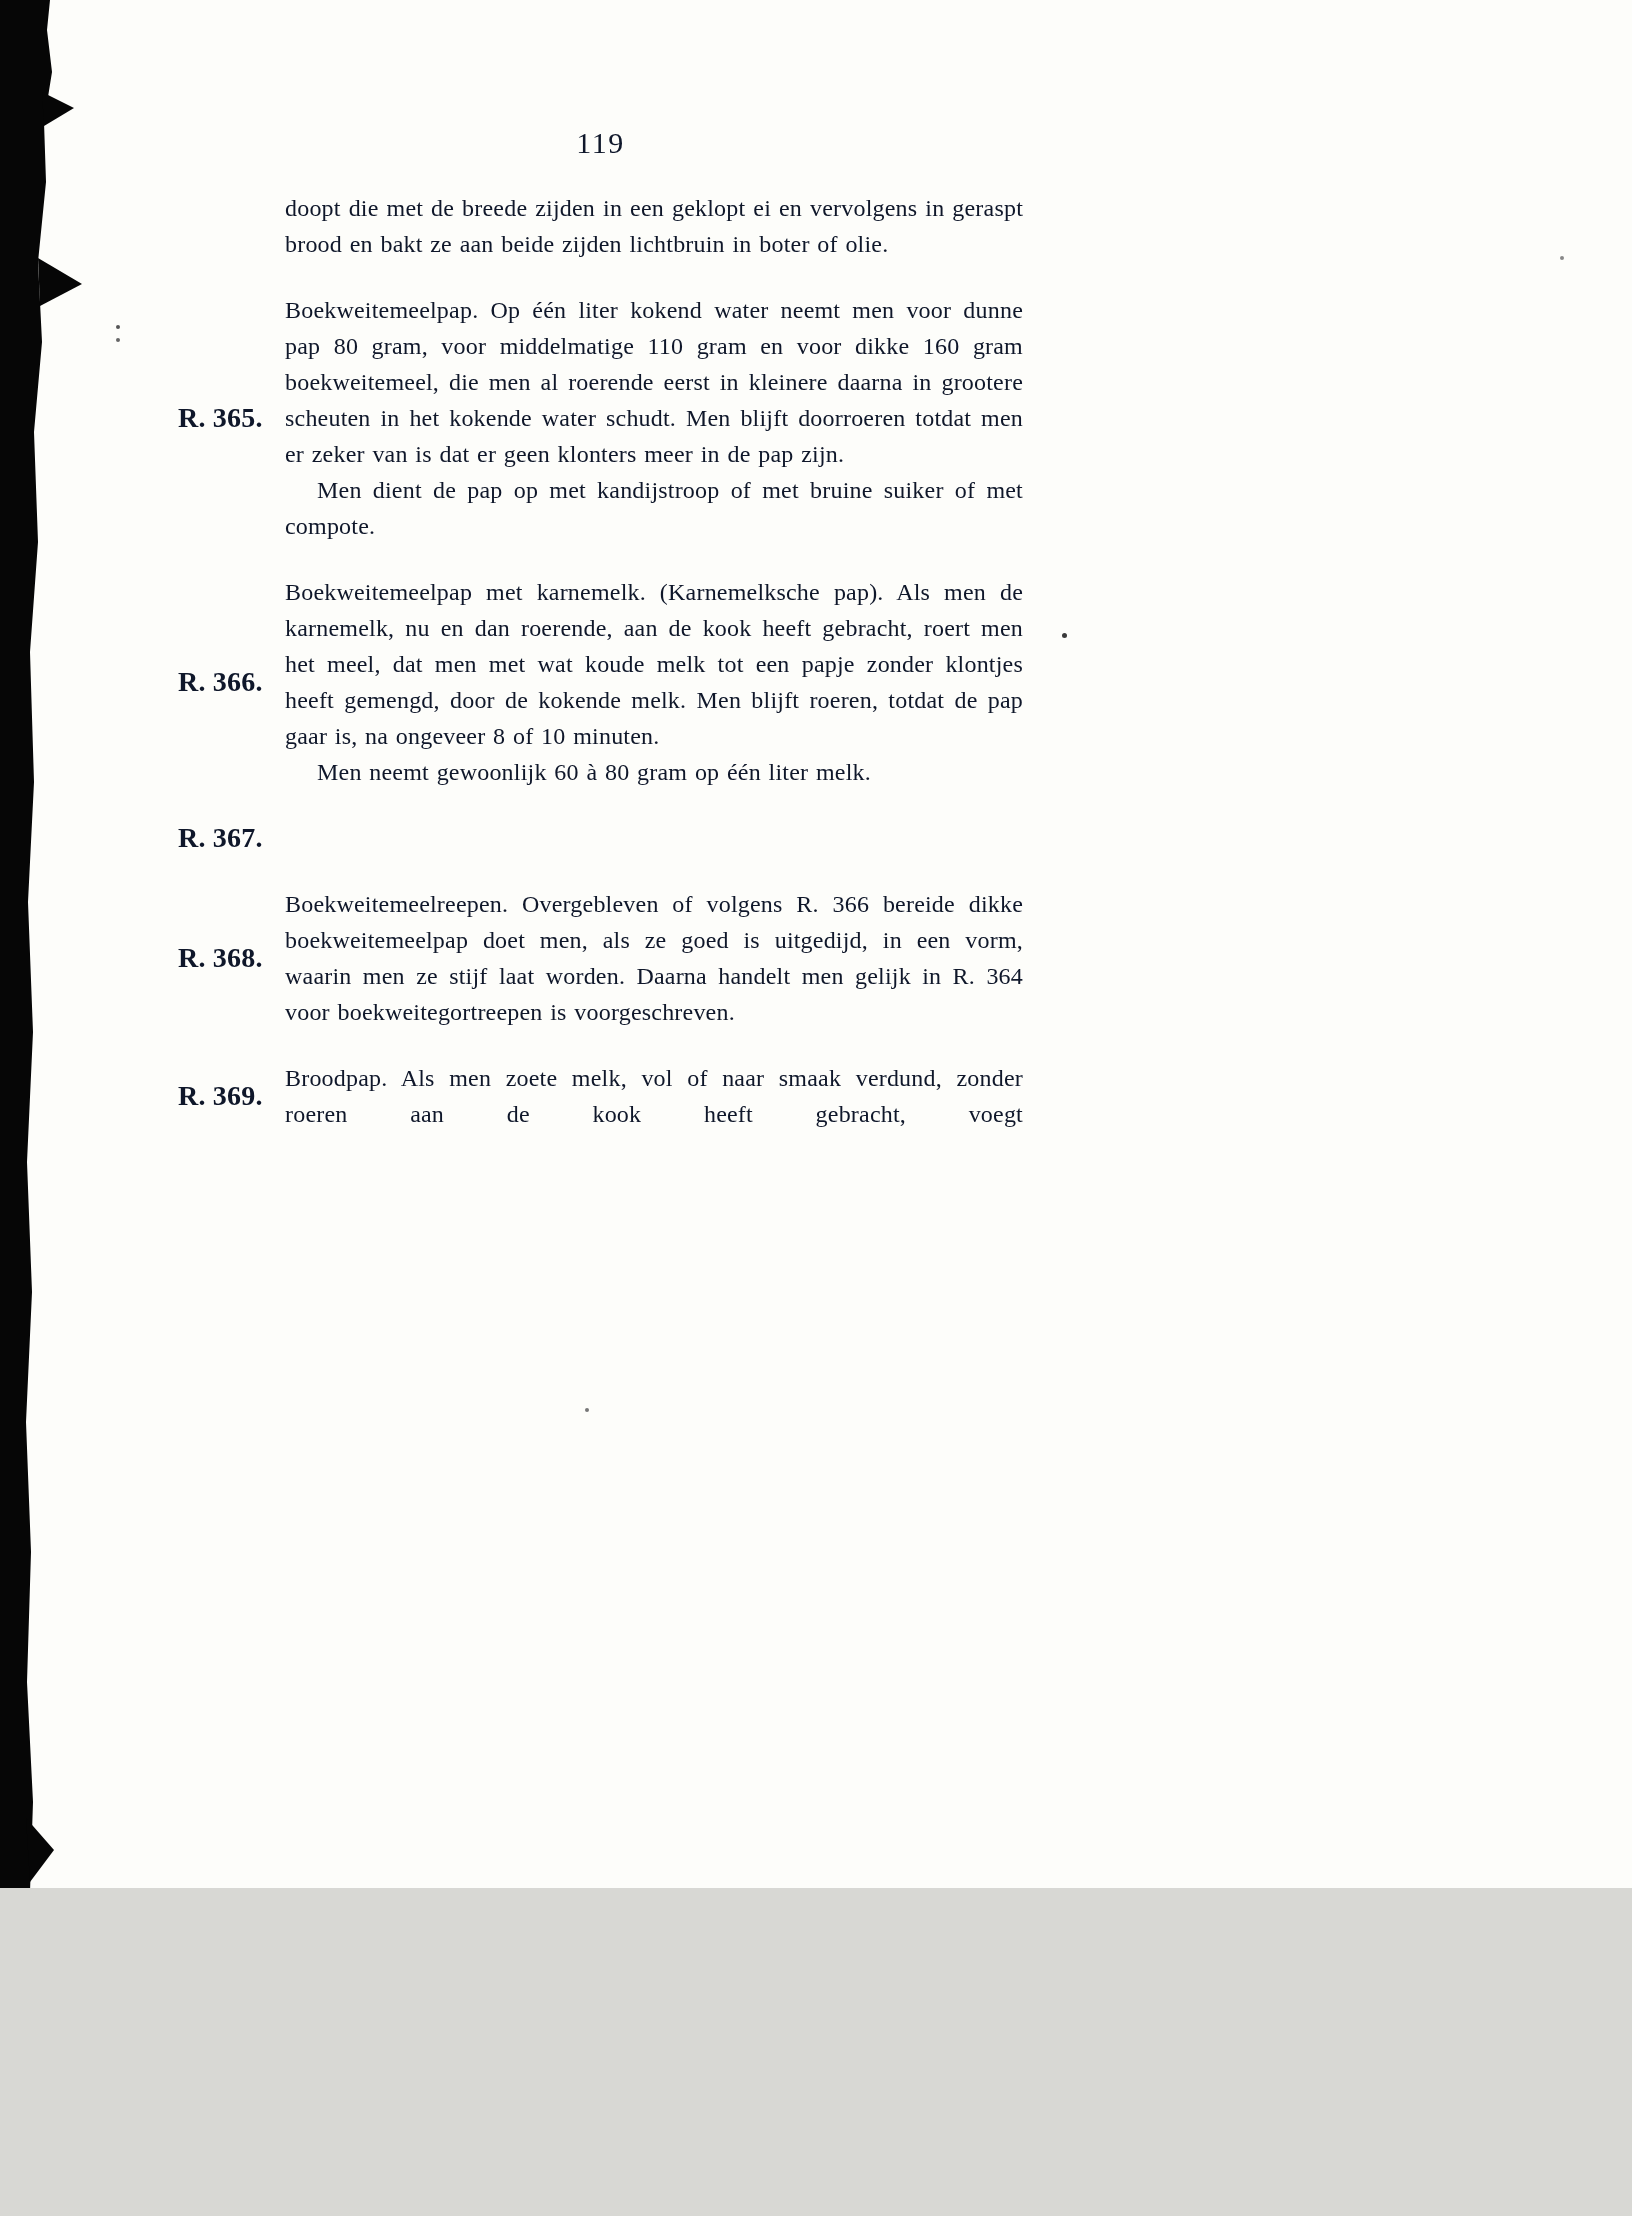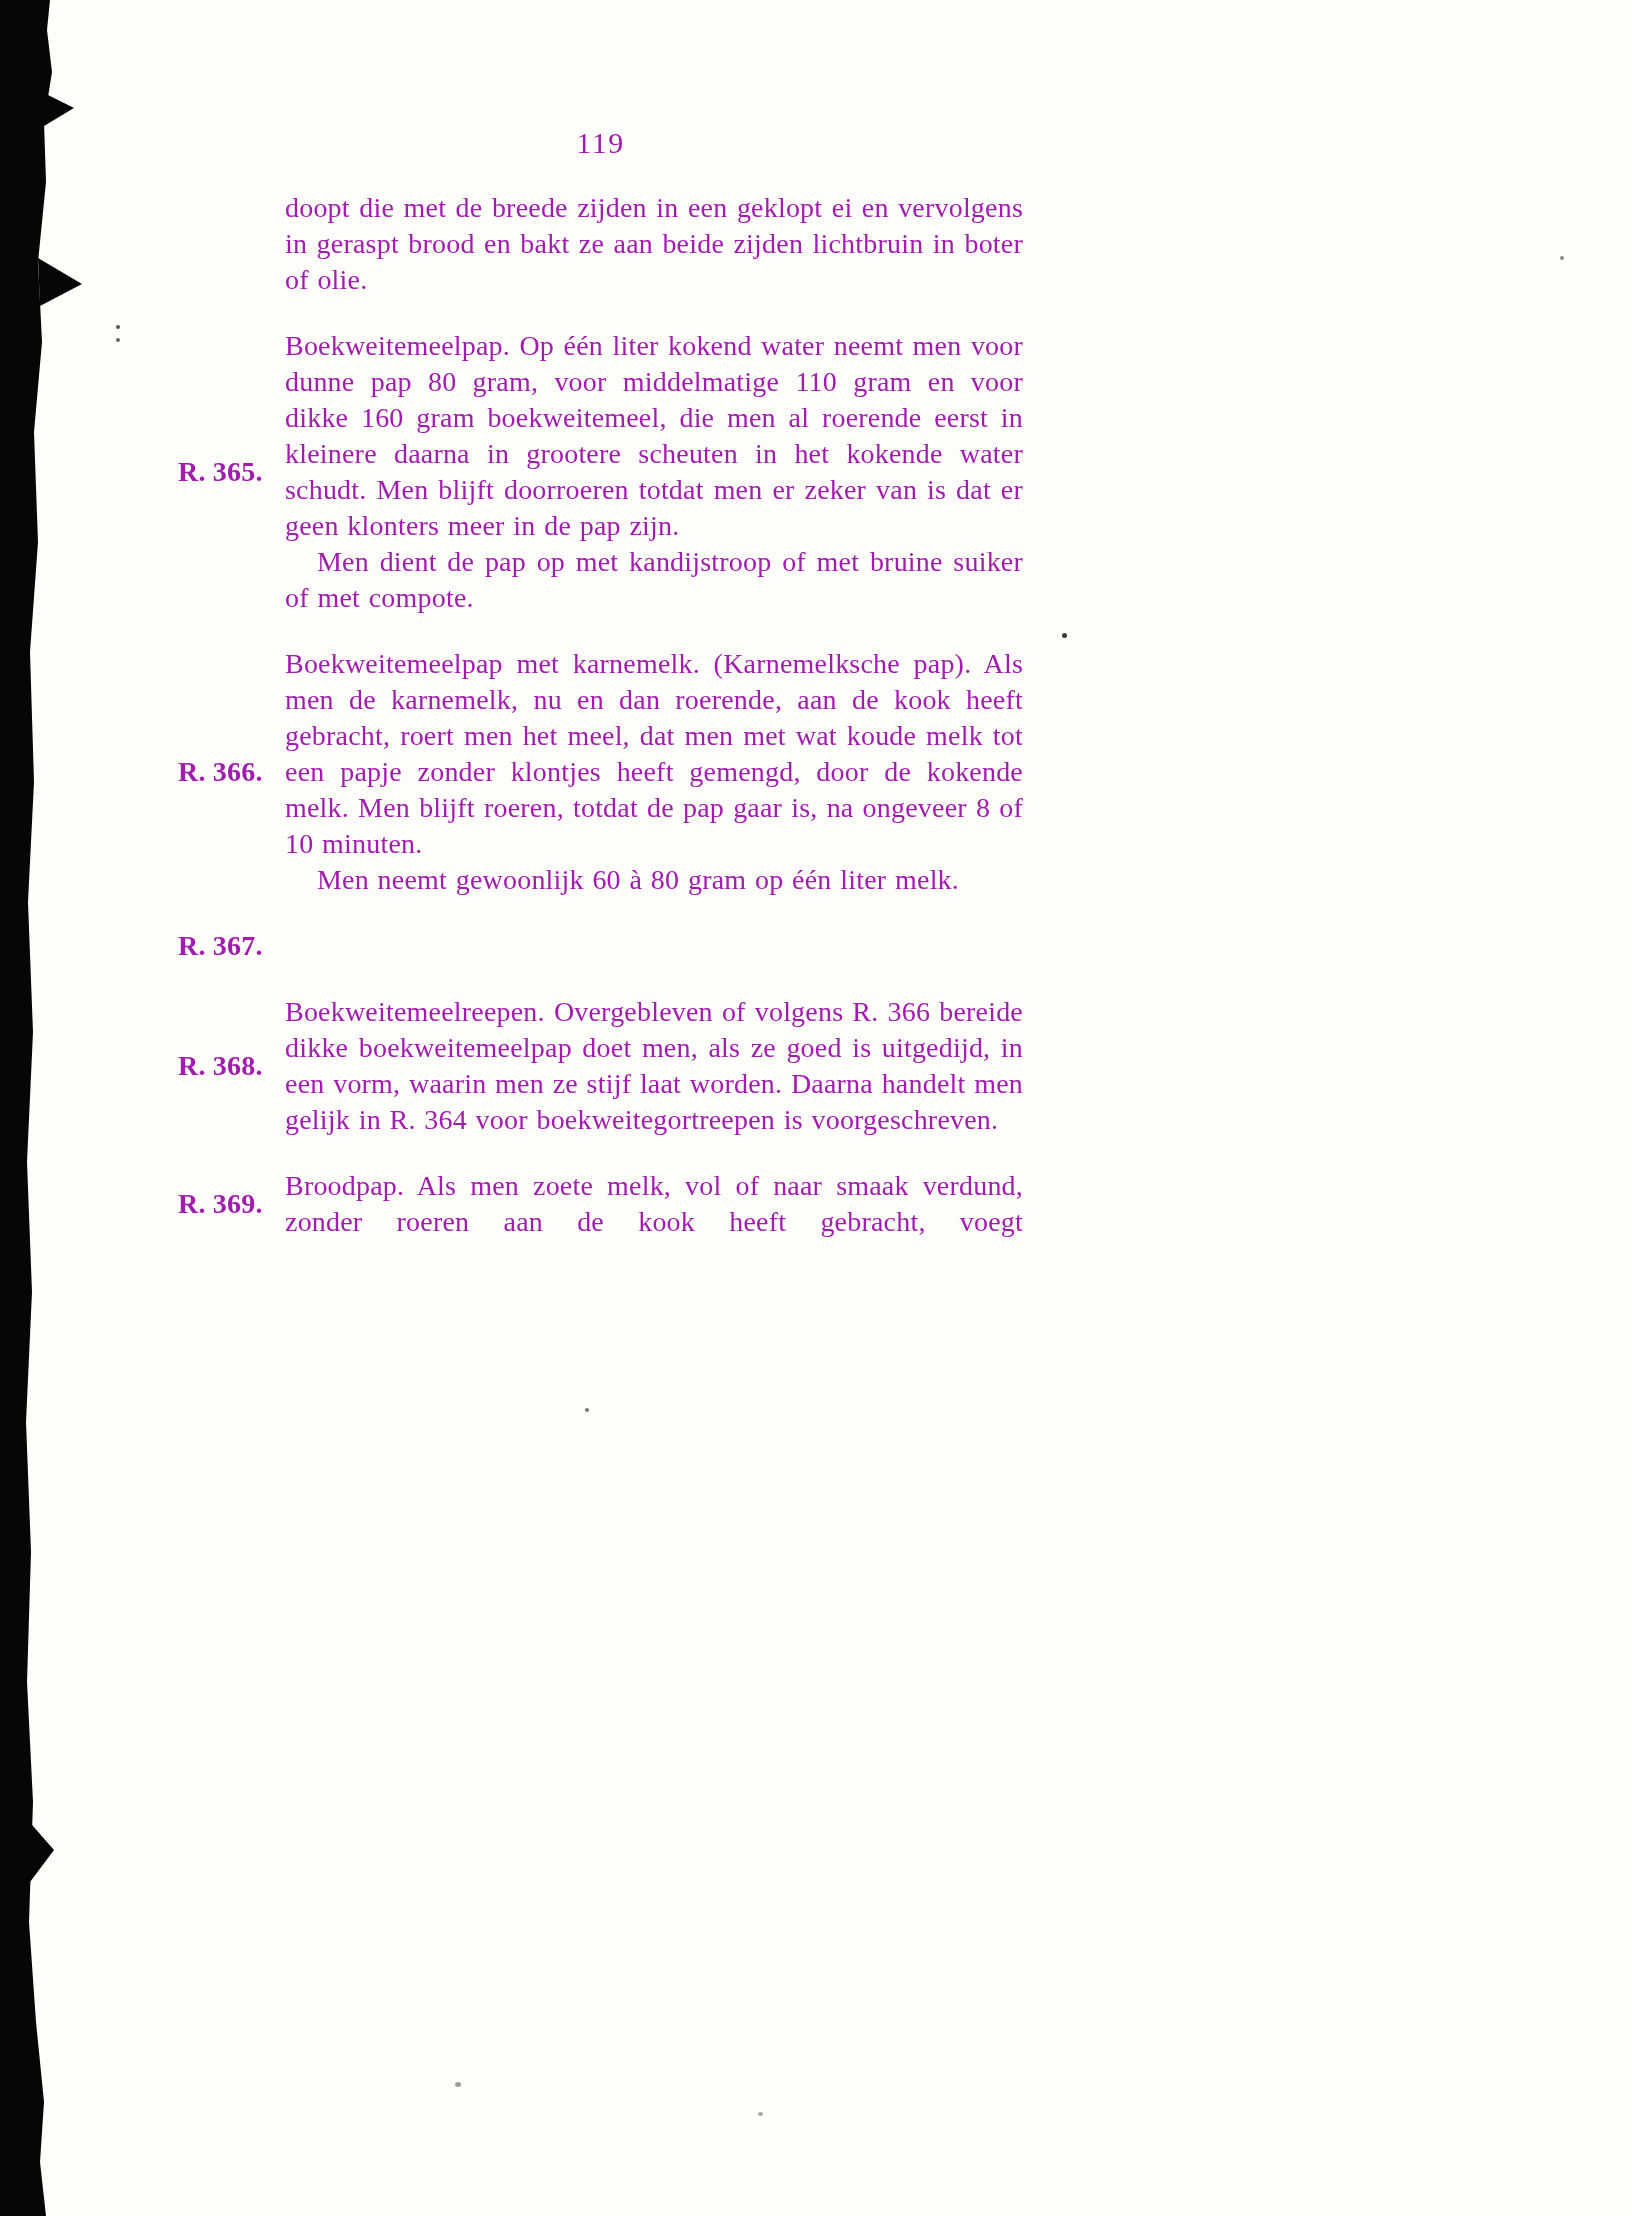--- a/index.html
+++ b/index.html
@@ -1,44 +1,44 @@
 <!DOCTYPE html>
 <html><head>
 <meta charset="utf-8">
 <style>
   * { margin: 0; padding: 0; box-sizing: border-box; }
   html, body { background: #d8d8d4; }
   .page {
     position: relative;
     width: 1632px;
-    height: 2216px;
+    height: 1888px;
     margin: 0 auto;
     background: #fdfdfa;
     overflow: hidden;
     font-family: "Liberation Serif", serif;
-    color: #a21caf;
+    color: #0f172a;
   }
   .binding-svg { position: absolute; left: 0; top: 0; display: block; }
   .page-number {
     position: absolute;
     top: 126px;
     left: 178px;
     width: 845px;
     text-align: center;
     font-size: 30px;
     letter-spacing: 1.5px;
   }
   .content {
     position: absolute;
     left: 178px;
     top: 190px;
     width: 845px;
   }
   .para {
-    font-size: 28px;
+    font-size: 24px;
     line-height: 36px;
     text-align: justify;
     letter-spacing: 0.2px;
     word-spacing: 1.5px;
   }
   .continuation { margin-left: 107px; margin-bottom: 30px; }
   .recipe { display: flex; margin-bottom: 30px; align-items: center; }
   .recipe:last-child { margin-bottom: 12px; }
   .recipe-label {
     flex: 0 0 107px;

